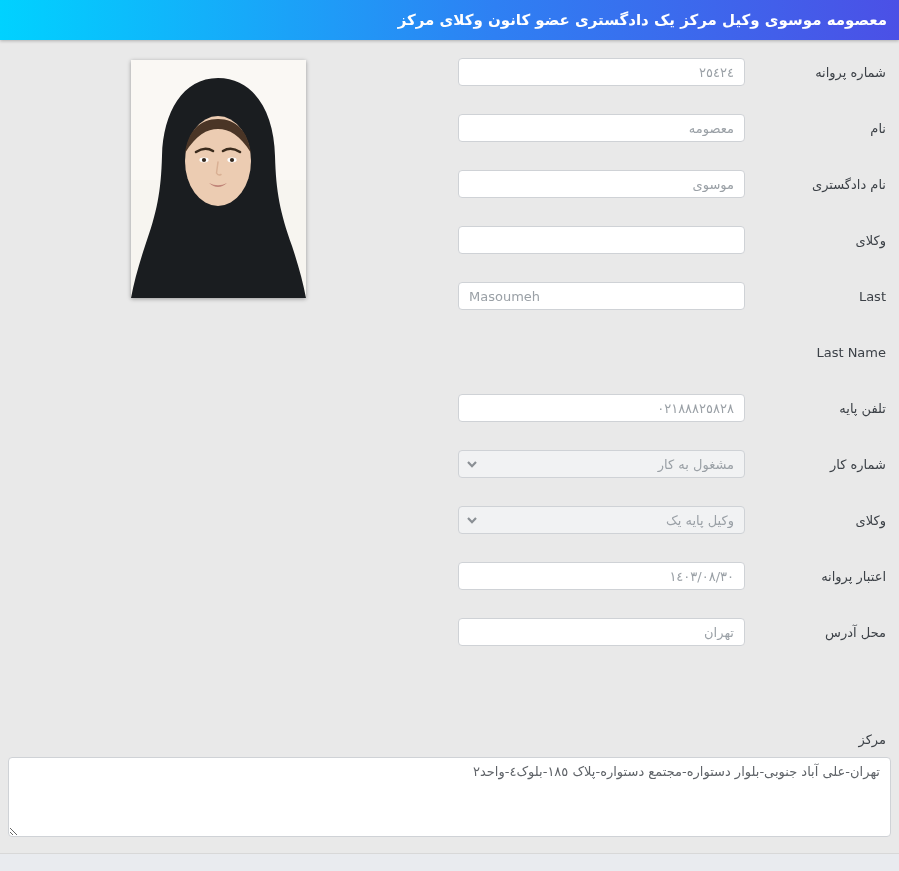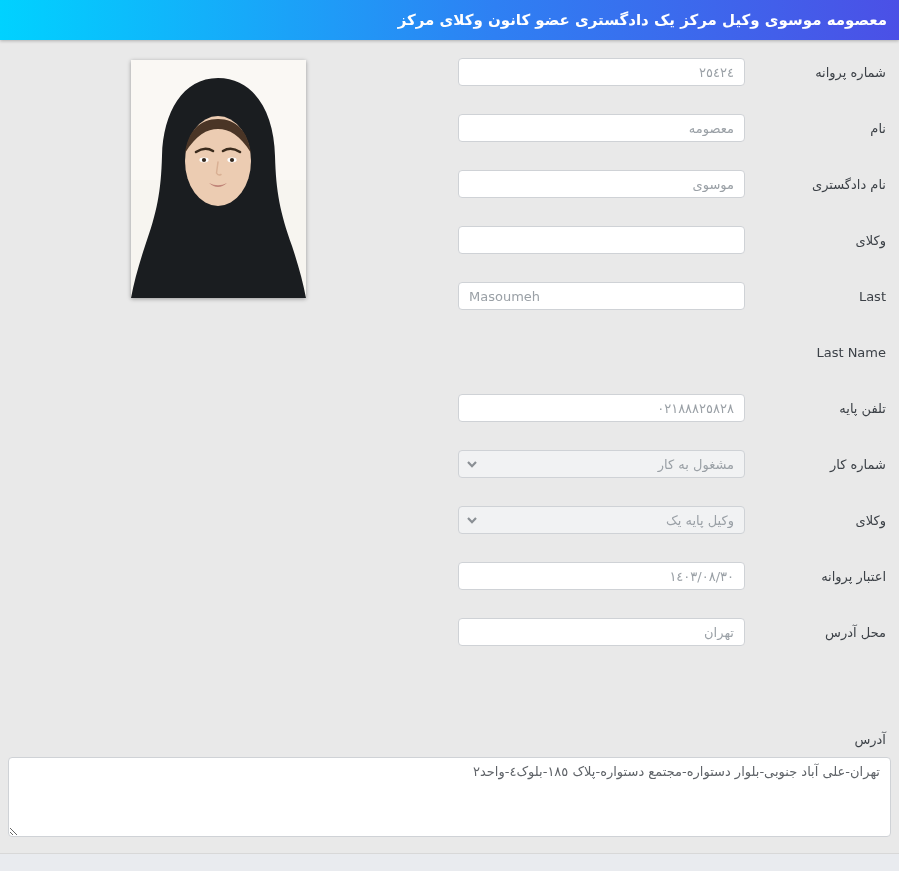--- a/index.html
+++ b/index.html
@@ -178,17 +178,17 @@
   </div>
 
   <div class="row">
     <span class="field-label">محل آدرس</span>
     <input class="txt" type="text" value="تهران" style="">
   </div>
 
 </div>
 
 <div class="address-block">
-  <span class="address-label">آدرس</span>
+  <span class="address-label">مرکز</span>
   <textarea class="address-area" style="">تهران-علی آباد جنوبی-بلوار دستواره-مجتمع دستواره-پلاک ١٨٥-بلوک٤-واحد٢</textarea>
 </div>
 
 <div class="footer"></div>
 
 </body></html>

